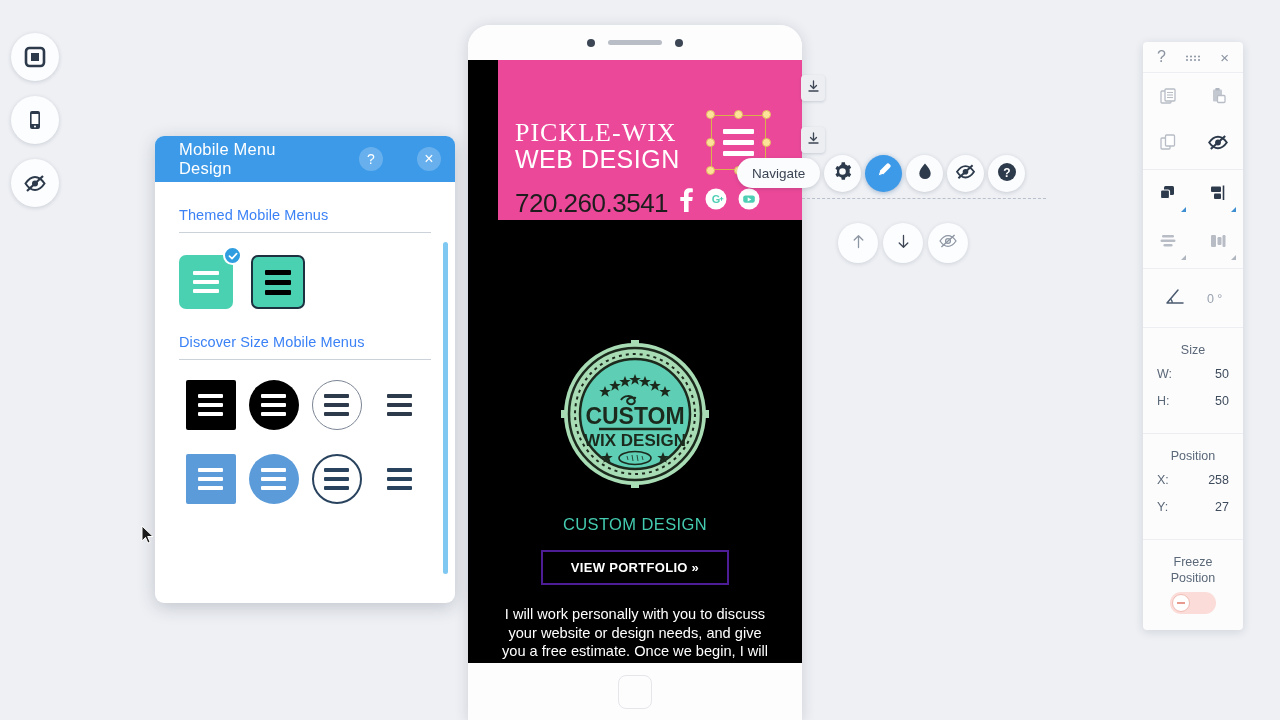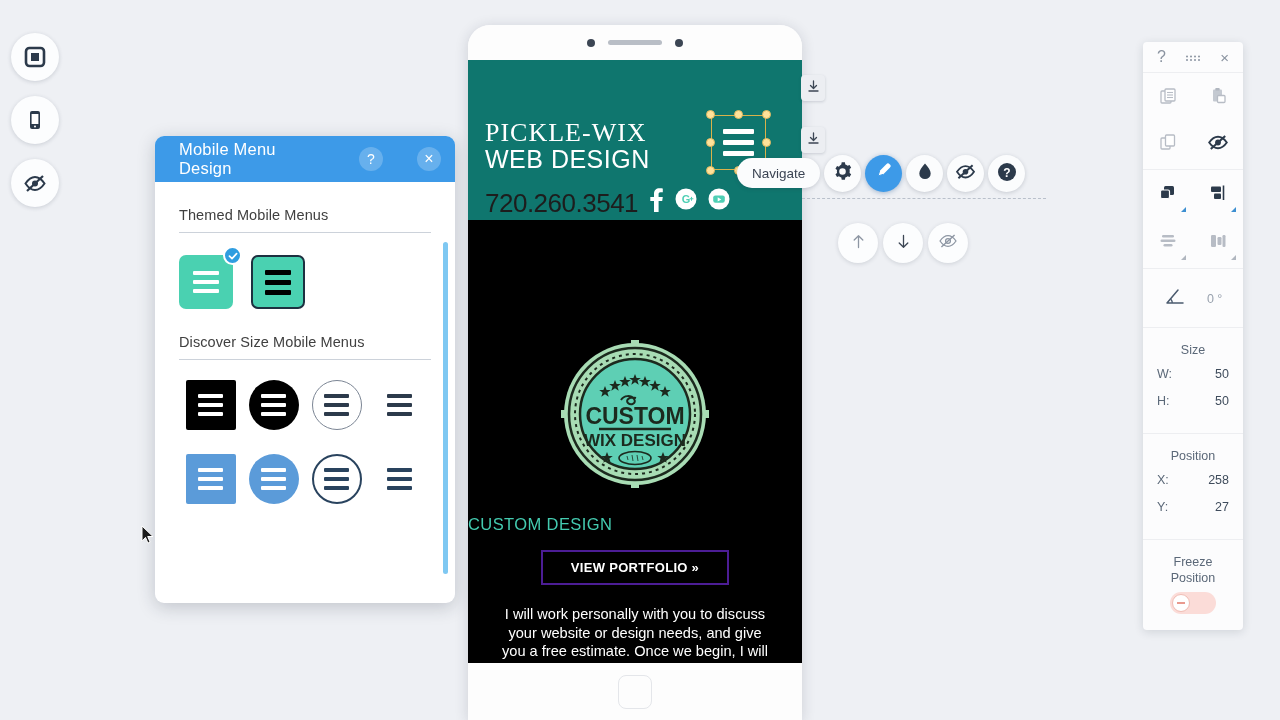--- a/index.html
+++ b/index.html
@@ -44,21 +44,21 @@
     display: flex; align-items: center; justify-content: center;
     color: #fff; font-size: 14px; margin-left: 8px;
   }
   .hdr-circle.close { font-size: 16px; }
   .dialog-body { position: relative; height: 421px; padding: 0 24px; }
   .scrollbar-track {
     position: absolute; right: 7px; top: 60px; width: 5px; height: 332px;
     background: #7fc8f2; border-radius: 3px;
   }
   .section-title {
-    font-size: 14.5px; color: #404040; padding-top: 25px; padding-bottom: 9px;
+    font-size: 14.5px; color: #3b82f6; padding-top: 25px; padding-bottom: 9px;
     border-bottom: 1px solid #ccd2da; letter-spacing: .1px;
   }
   .themed-row { display: flex; gap: 18px; padding-top: 22px; }
   .thumb-wrap { position: relative; width: 54px; height: 54px; }
   .thumb {
     width: 54px; height: 54px; border-radius: 7px;
     background: #4ad1b1;
     display: flex; flex-direction: column; justify-content: center;
     align-items: center; gap: 5px;
   }
@@ -102,22 +102,22 @@
     box-shadow: 0 2px 14px rgba(30,40,60,.16);
     overflow: hidden;
   }
   .phone-notch {
     height: 35px; display: flex; align-items: center; justify-content: center;
     gap: 13px; background: #fdfdfd;
   }
   .notch-dot { width: 8px; height: 8px; border-radius: 50%; background: #3c4654; }
   .notch-bar { width: 54px; height: 5px; border-radius: 3px; background: #b9bec6; }
   .phone-screen { position: relative; height: 638px; overflow: hidden; background: #000; }
-  .site-header { background: #0f766e; padding: 20px 0 0 0; position: relative;
-    height: 160px; }
+  .site-header { background: #ec4899; padding: 20px 0 0 0; position: relative;
+    height: 160px; margin-left: 30px; }
   .brand {
     position: absolute; left: 17px; top: 60px; color: #fff;
     line-height: 1.02;
   }
   .brand .l1 { font-family: "Liberation Serif", serif; font-size: 26px; letter-spacing: 1px; display: block; }
   .brand .l2 { font-size: 25px; letter-spacing: .5px; display: block; }
   .phone-row {
     position: absolute; left: 17px; top: 128px; display: flex;
     align-items: flex-start; gap: 11px;
   }
@@ -150,21 +150,21 @@
     position: absolute; left: 56px; top: 32px; width: 222px; height: 34px;
     background: rgba(0,0,0,.72); color: #fff; font-size: 12.3px;
     display: flex; align-items: center; justify-content: center;
     letter-spacing: .2px; font-weight: bold;
   }
   .badge-seal {
     position: absolute; left: 50%; top: 280px; transform: translateX(-50%);
     width: 148px; height: 148px; z-index: 5;
   }
   .custom-design-label {
-    position: absolute; left: 0; right: 0; top: 455px; text-align: left;
+    position: absolute; left: 0; right: 0; top: 455px; text-align: center;
     color: #44cbb0; font-size: 16.5px; letter-spacing: .4px;
   }
   .portfolio-btn {
     position: absolute; left: 50%; top: 490px; transform: translateX(-50%);
     width: 188px; height: 35px; border: 2px solid #4c1d95; color: #fff;
     font-size: 13px; display: flex; align-items: center;
     justify-content: center; letter-spacing: .3px; font-weight: bold;
   }
   .body-copy {
     position: absolute; left: 30px; right: 30px; top: 545px;

